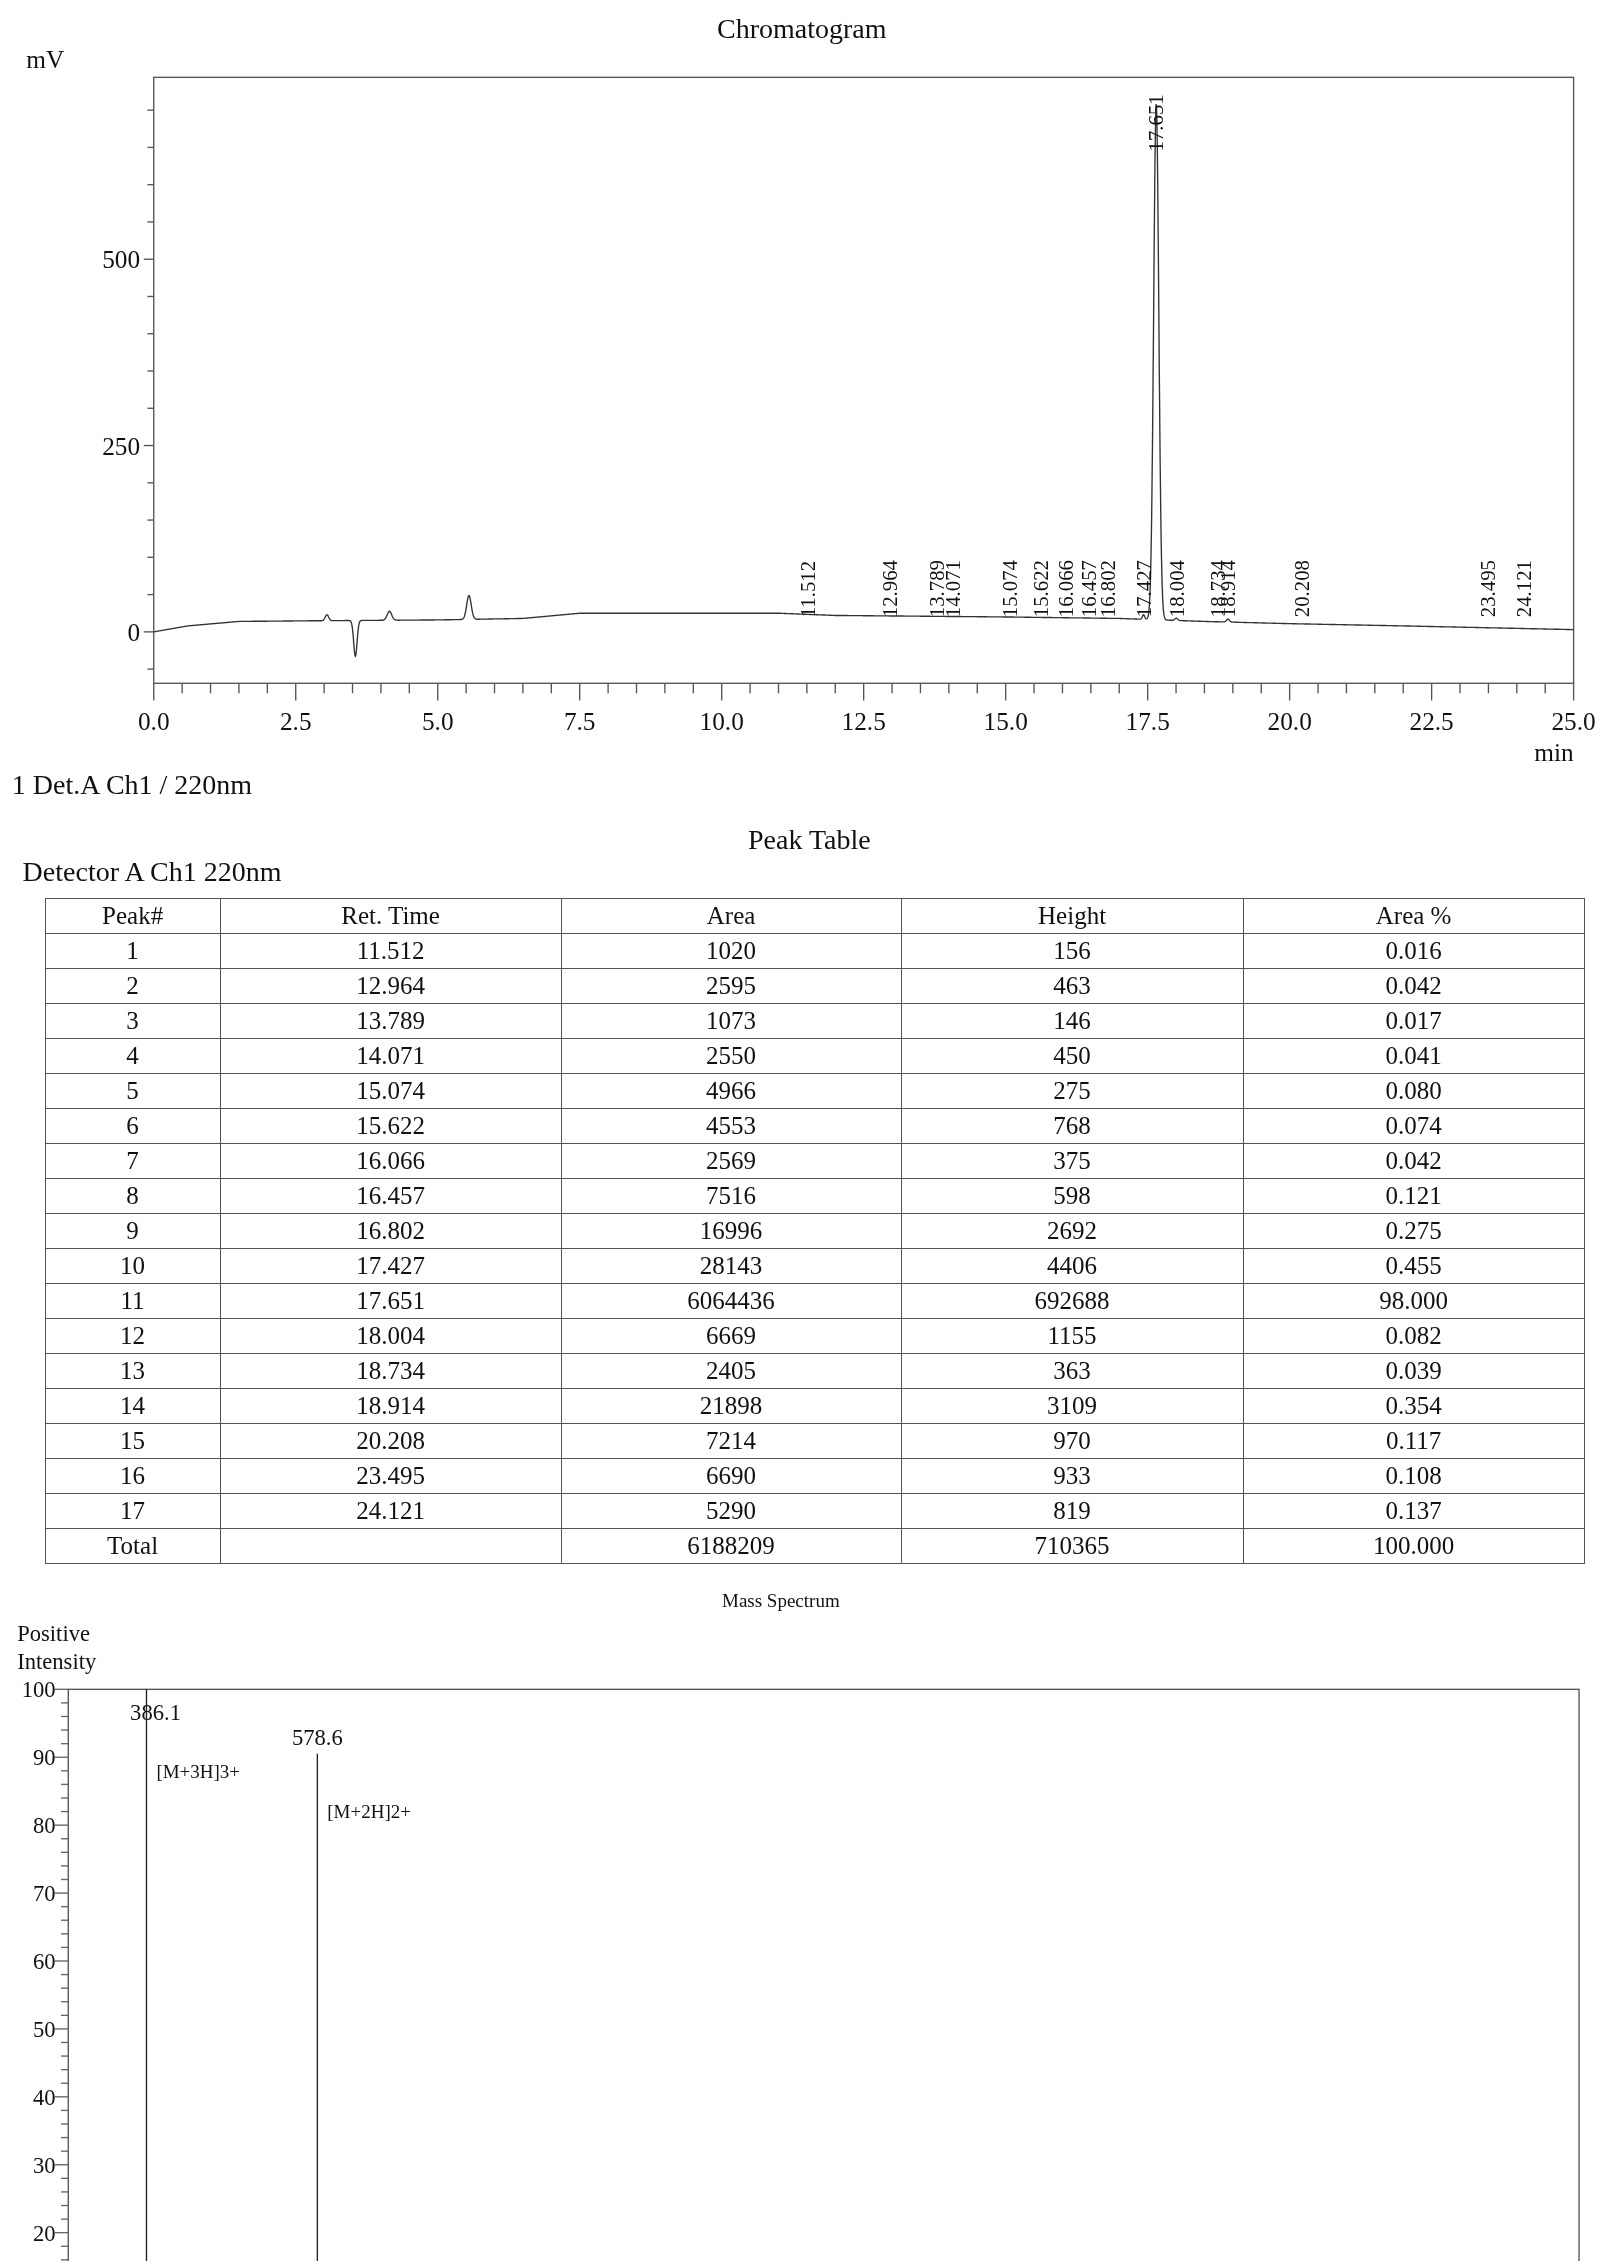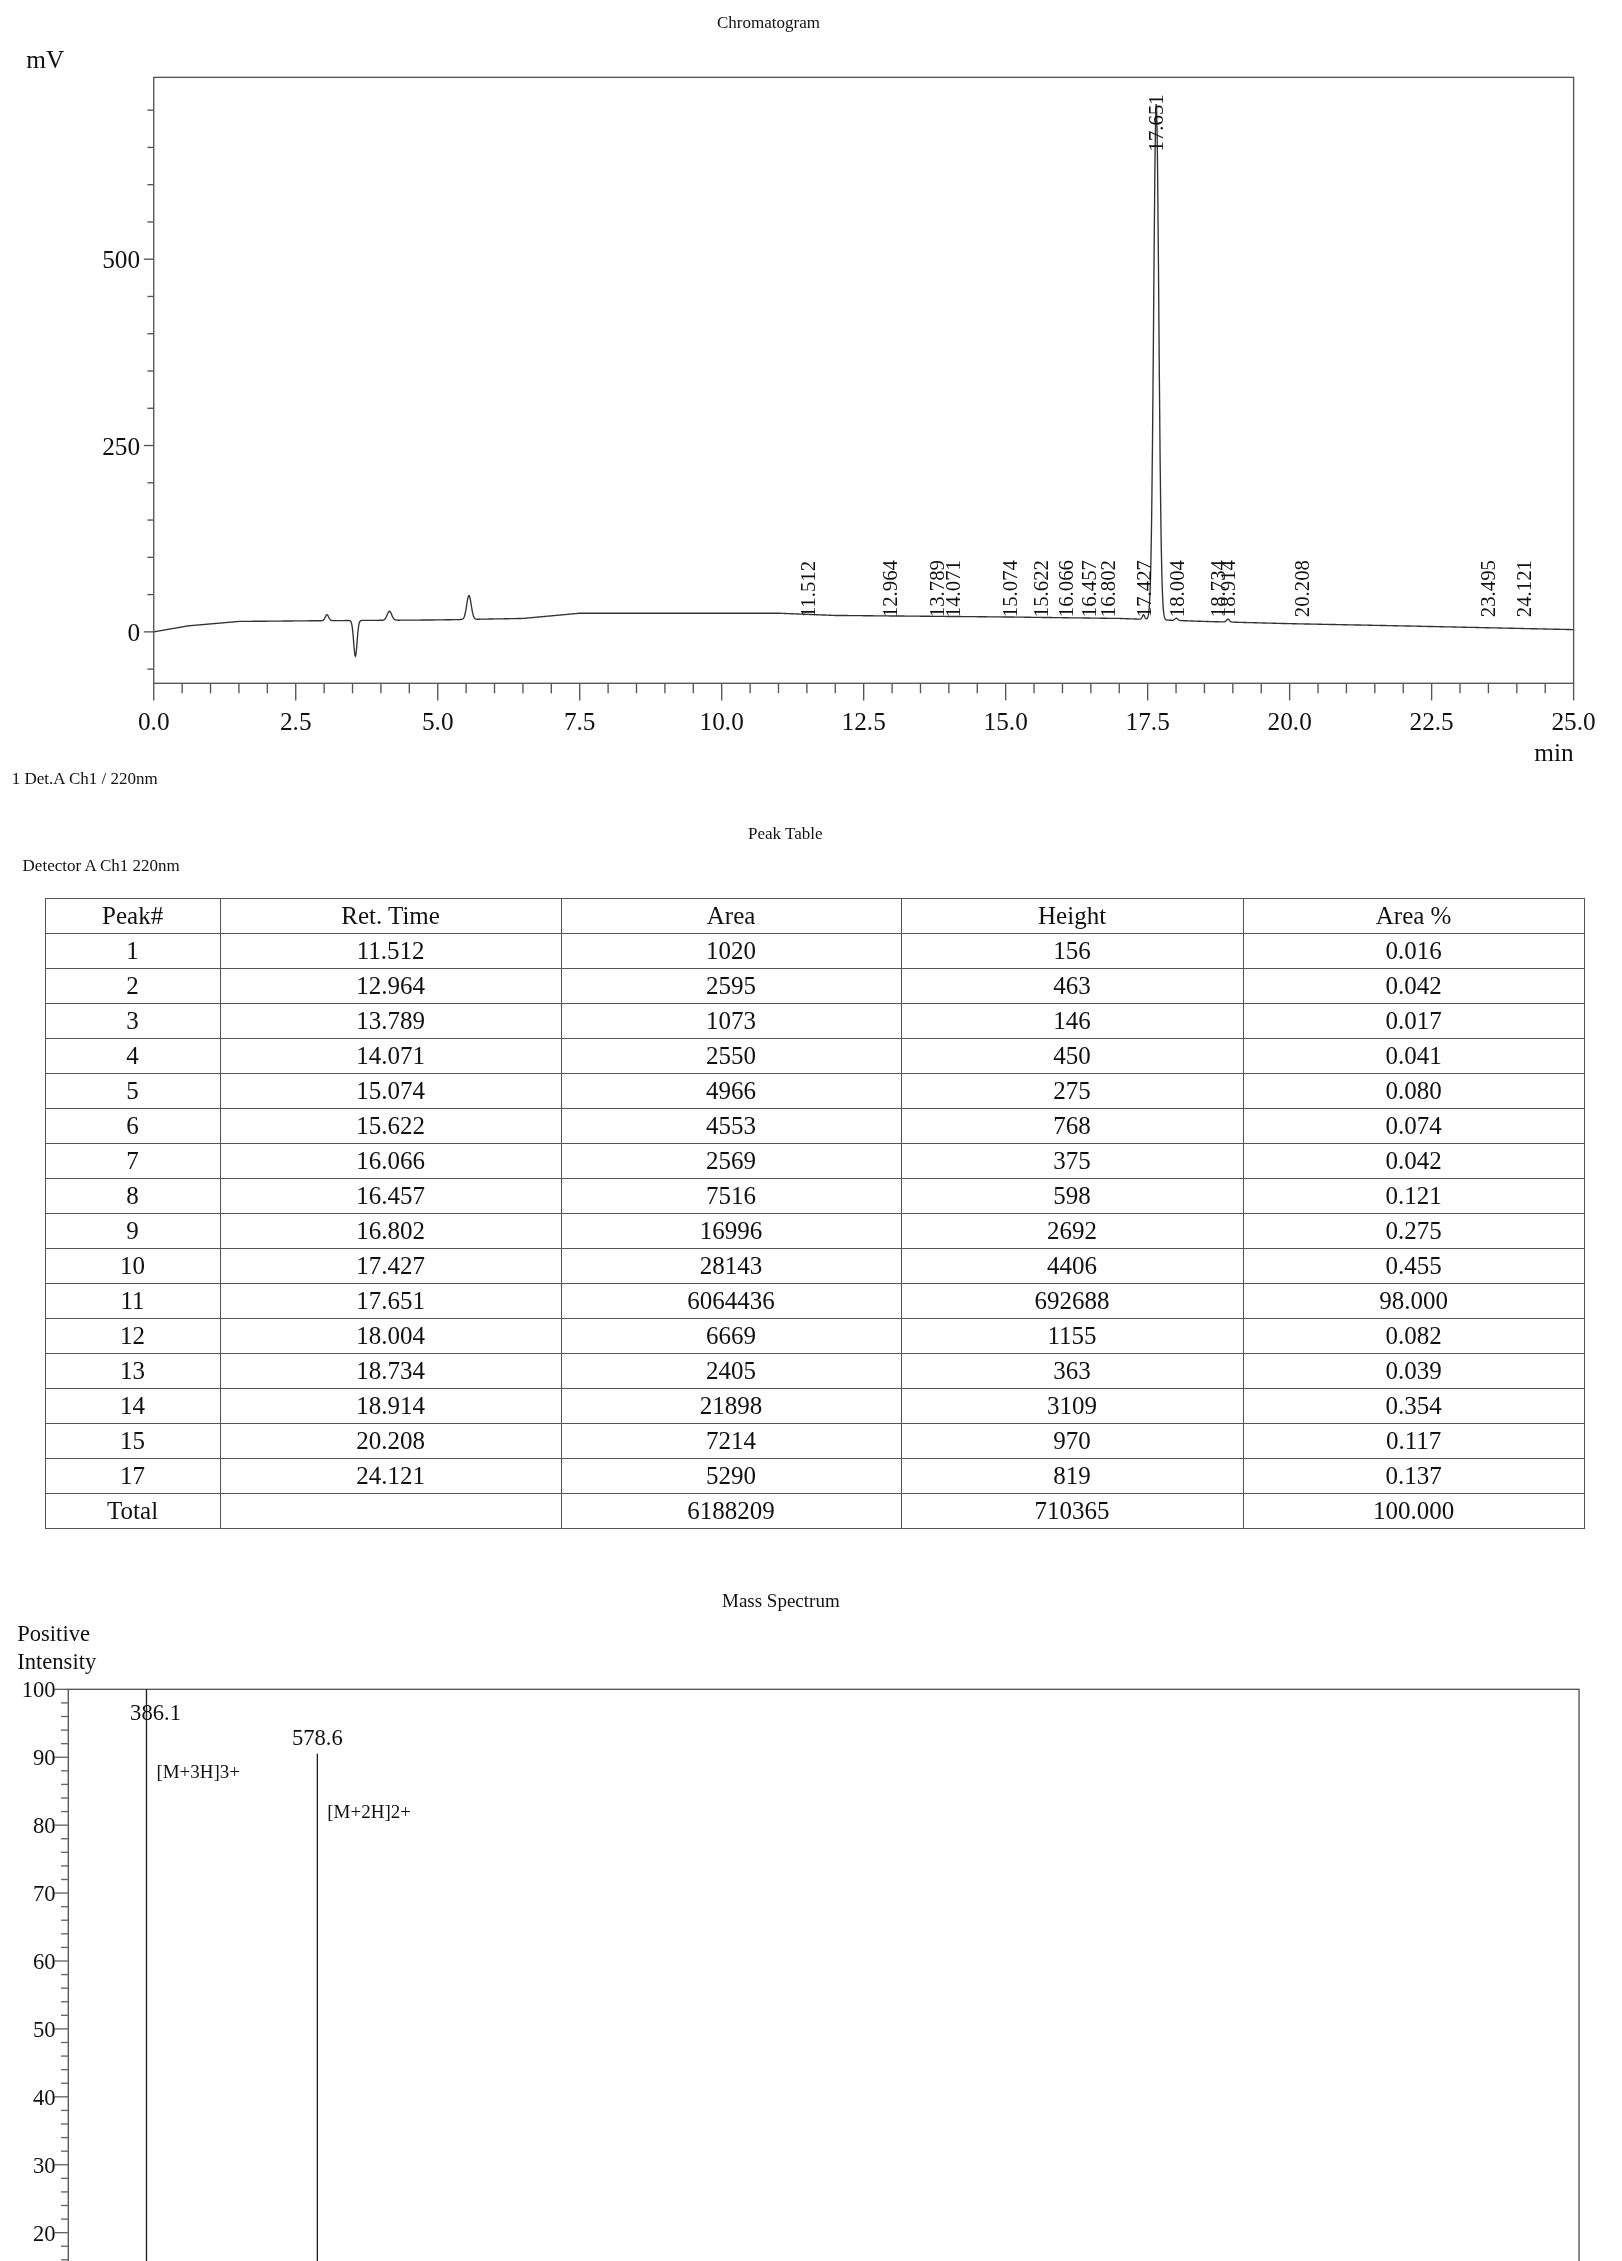--- a/index.html
+++ b/index.html
@@ -4,21 +4,21 @@
 <style>
   html, body { margin:0; padding:0; background:#ffffff; }
   body { width:1622px; height:2511px; position:relative; overflow:hidden;
          font-family:"Liberation Serif", "DejaVu Serif", serif; color:#111; }
   svg text { font-family:"Liberation Serif", "DejaVu Serif", serif; fill:#111; }
   .abs { position:absolute; }
   #peak-table { position:absolute; left:22.6px; top:898px; width:1539px;
                 border-collapse:collapse; table-layout:fixed;margin-left:22px; }
   #peak-table td, #peak-table th { border:1.4px solid #555; height:34px; padding:0;
                 text-align:center; font-weight:normal; font-size:25px; line-height:34px; }
-  .caption { position:absolute; font-size:17px; white-space:nowrap; }
+  .caption { position:absolute; font-size:28px; white-space:nowrap; }
 </style>
 </head>
 <body>
 
 <div class="caption" style="left:717px; top:12.7px;">Chromatogram</div>
 
 <svg id="chrom-svg" class="abs" style="left:0; top:0;" width="1622" height="814" viewBox="0 0 3587 1800">
   <text x="58" y="150" font-size="56">mV</text>
   <rect x="340" y="171" width="3140" height="1340" fill="none" stroke="#555" stroke-width="3"></rect>
   <g id="chrom-yticks">
@@ -249,20 +249,27 @@
         <td>21898</td>
         <td>3109</td>
         <td>0.354</td>
       </tr>
       <tr>
         <td>15</td>
         <td>20.208</td>
         <td>7214</td>
         <td>970</td>
         <td>0.117</td>
+      </tr>
+      <tr>
+        <td>16</td>
+        <td>23.495</td>
+        <td>6690</td>
+        <td>933</td>
+        <td>0.108</td>
       </tr>
       <tr>
         <td>17</td>
         <td>24.121</td>
         <td>5290</td>
         <td>819</td>
         <td>0.137</td>
       </tr>
       <tr>
         <td>Total</td>

